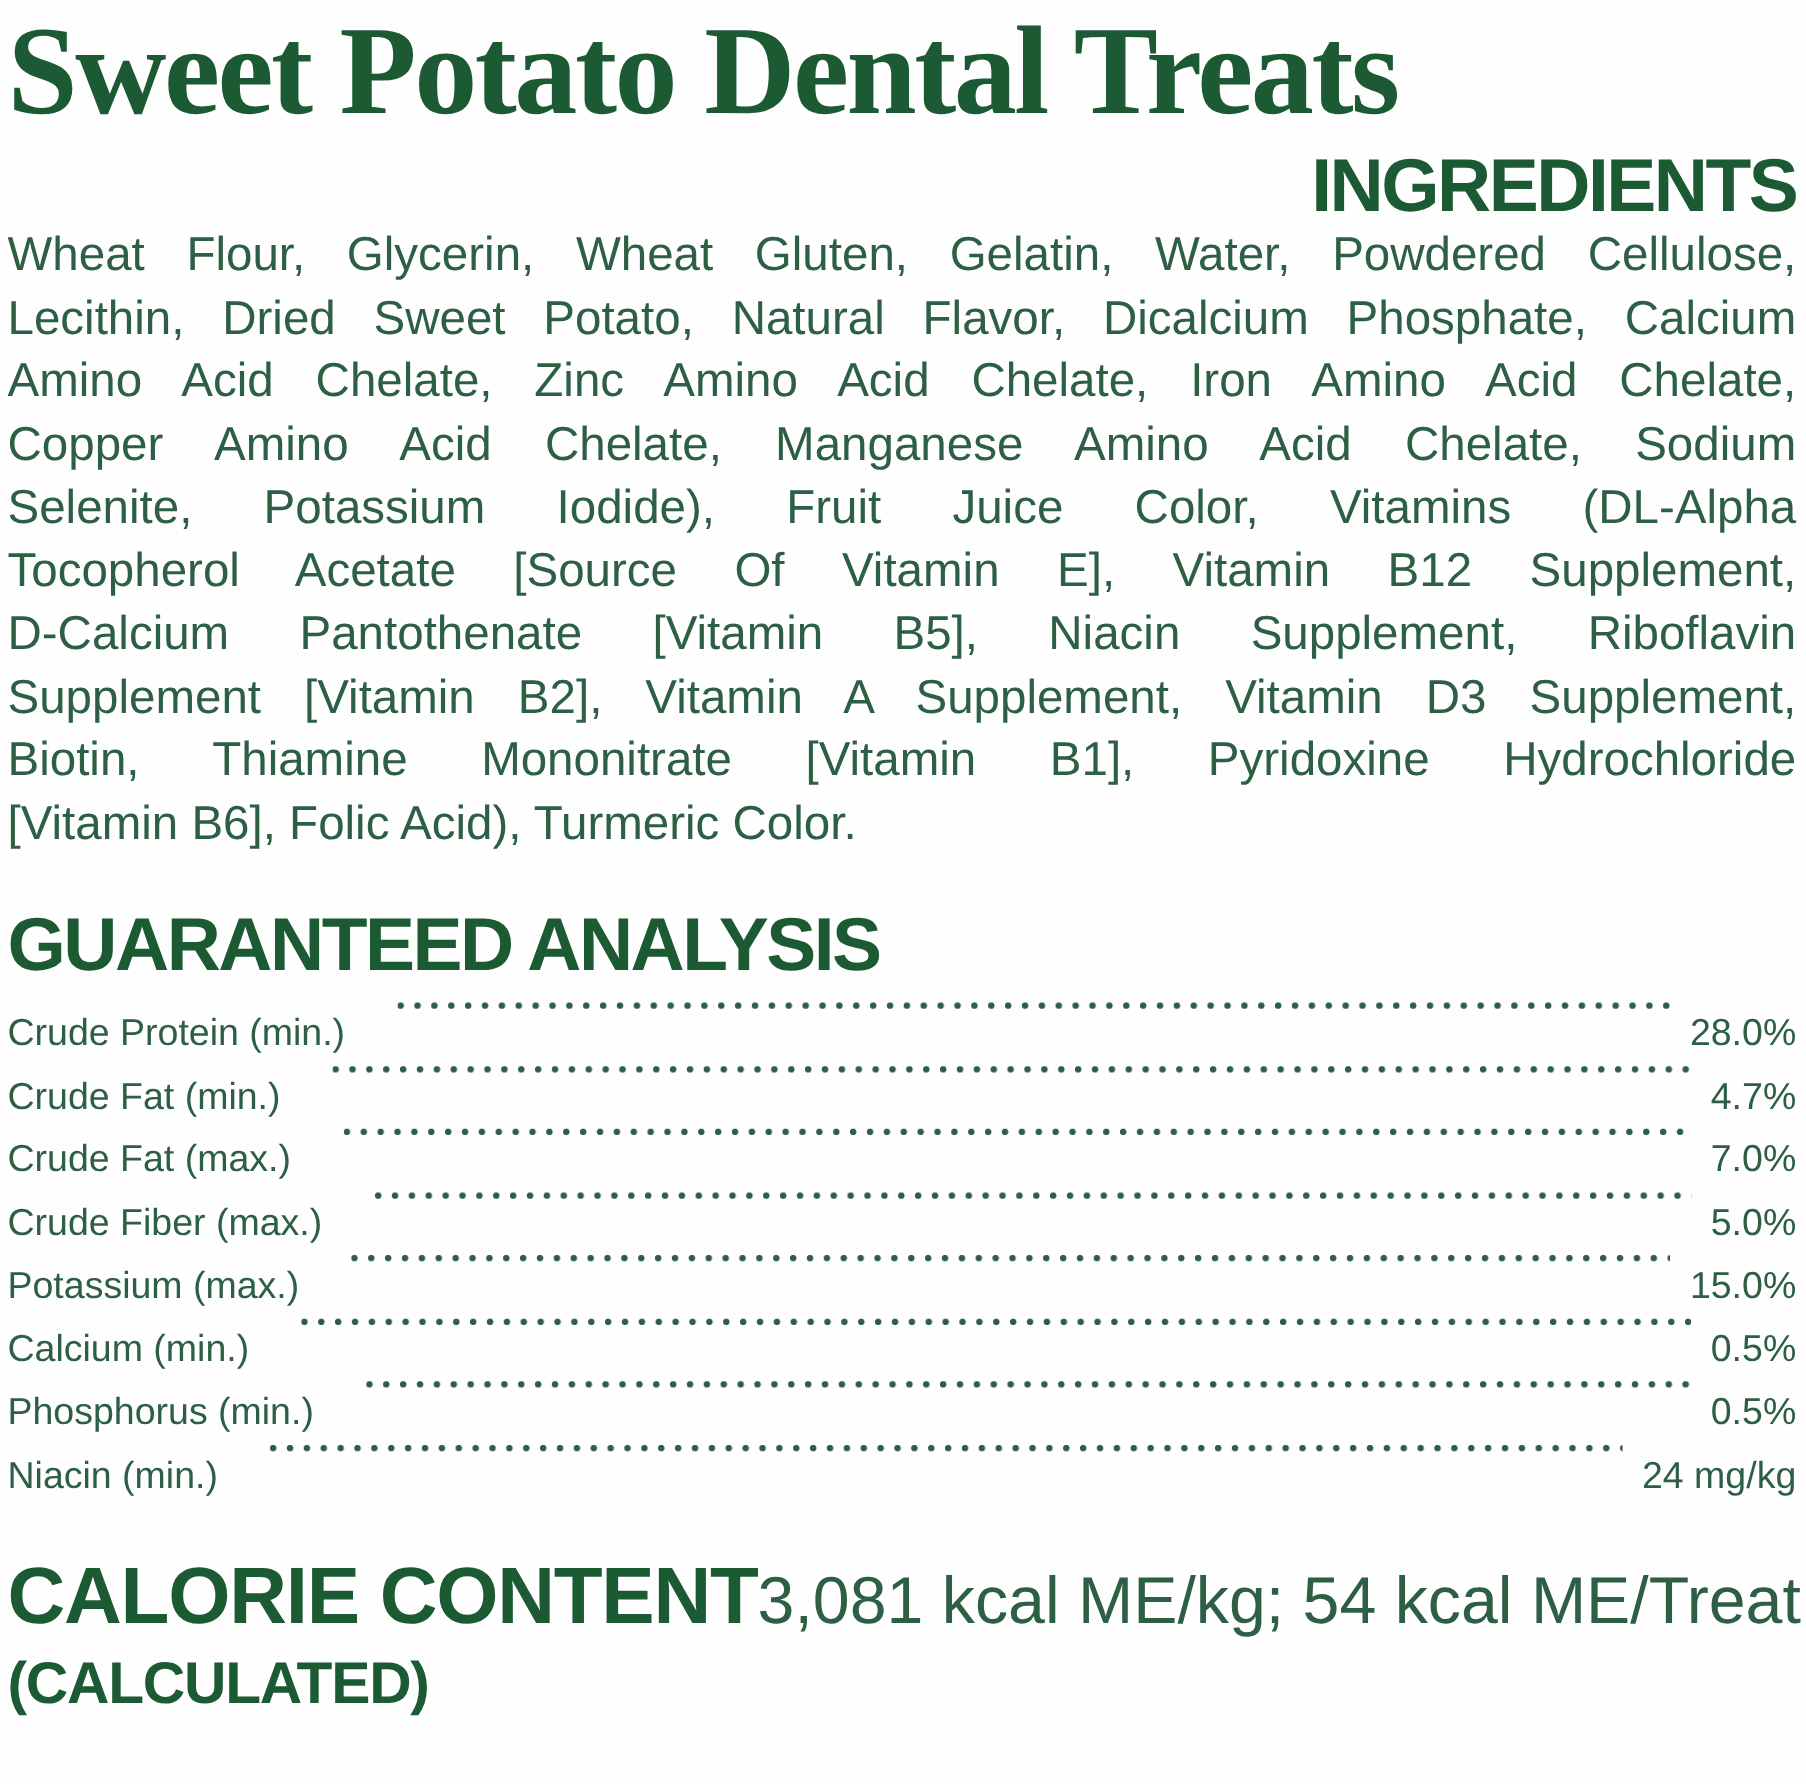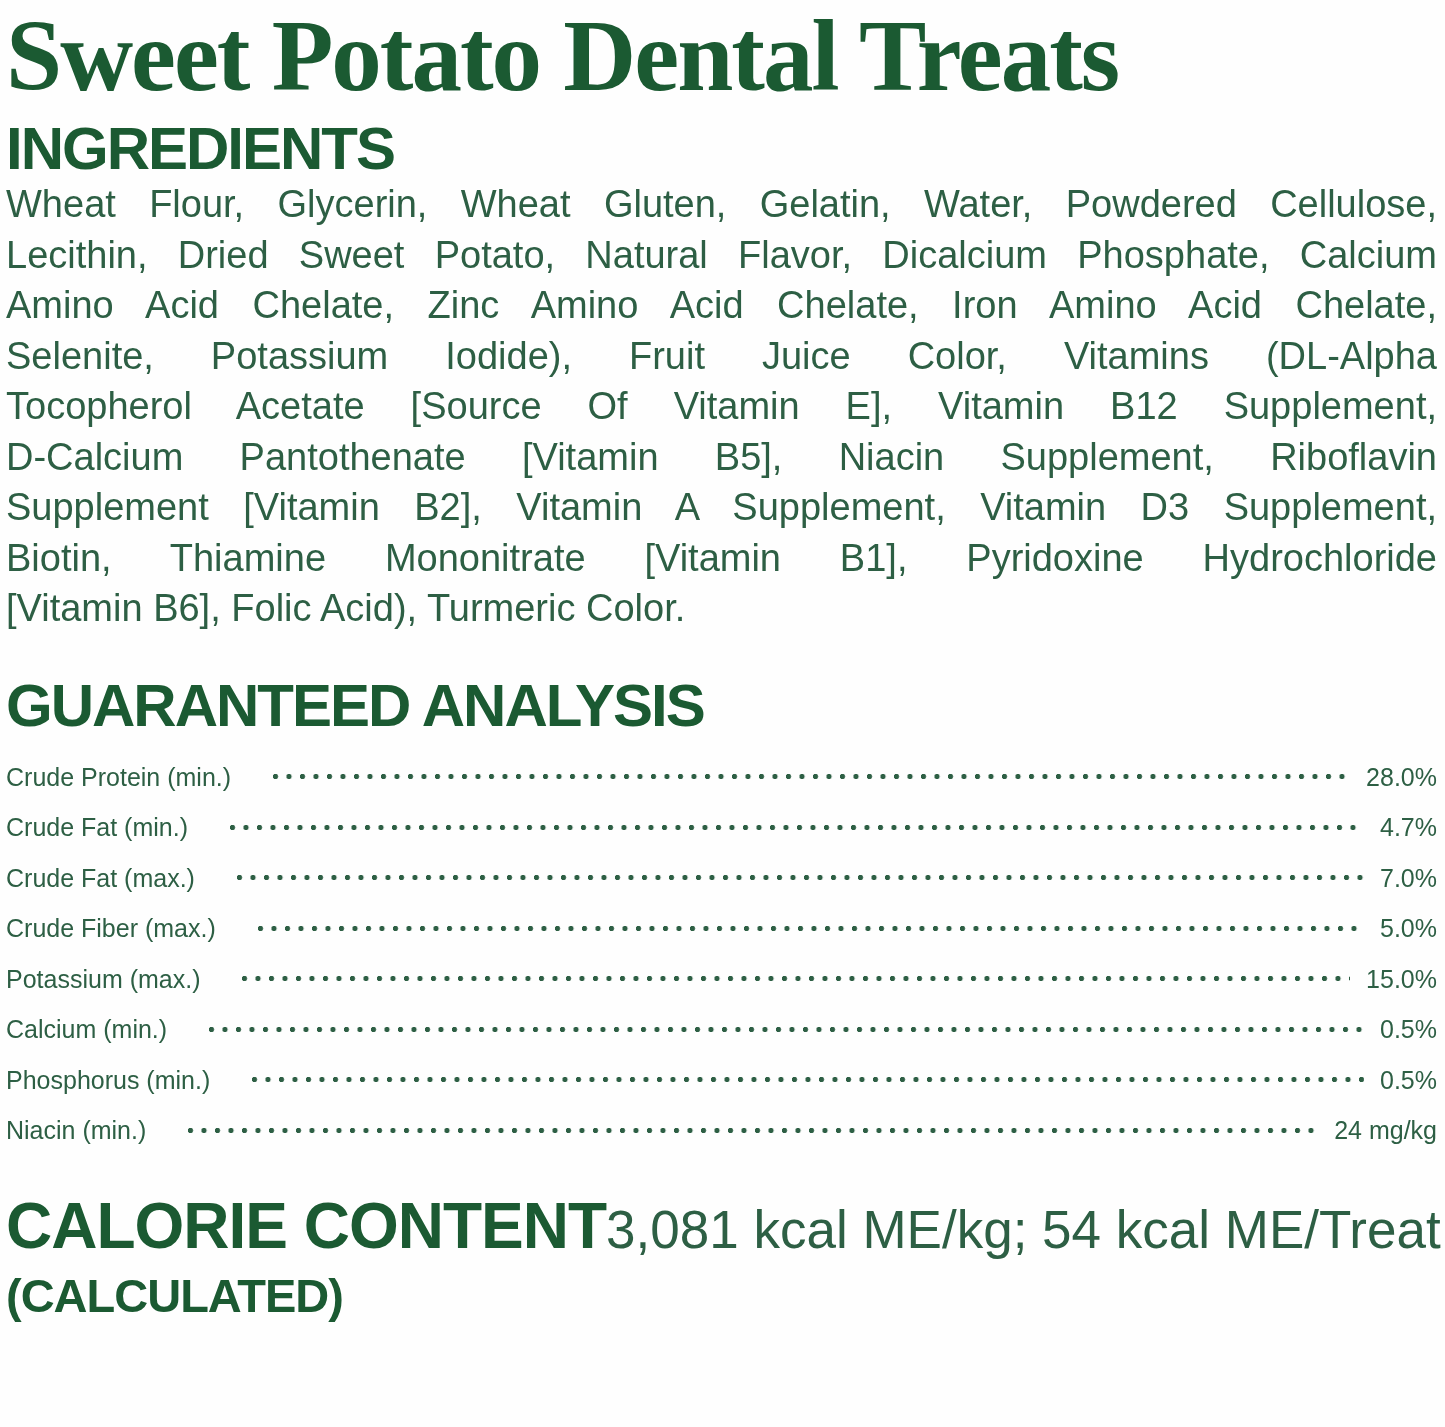--- a/index.html
+++ b/index.html
@@ -29,37 +29,37 @@
   }
   .section-heading {
     font-family: "Liberation Sans", sans-serif;
     font-weight: 700;
     font-size: 60px;
     letter-spacing: -2px;
     line-height: 1;
     color: var(--green-head);
     white-space: nowrap;
   }
-  .heading-ingredients { margin-top: 8px; }
+  .heading-ingredients { margin-top: 8px; text-align: right; }
   .ingredients-para {
     color: var(--green-body);
     font-size: 38px;
     line-height: 50.5px;
   }
   .ing-line {
     text-align: justify;
     text-align-last: justify;
   }
   .ing-line.last { text-align-last: left; }
   .heading-ga { margin-top: 42px; }
   .ga-table { margin-top: 16px; }
   .ga-row {
     display: flex;
-    align-items: center;
-    font-size: 25px;
+    align-items: flex-start;
+    font-size: 30px;
     line-height: 50.5px;
     color: var(--green-body);
   }
   .ga-label { white-space: nowrap; }
   .ga-dots {
     flex: 1 1 auto;
     height: 5px;
     min-width: 40px;
     margin: 0 16px 0 42px;
     background-image: radial-gradient(circle at 2.5px 2.5px, var(--green-body) 2.3px, transparent 3px);
@@ -101,20 +101,21 @@
 <body>
 
 <h1 class="title">Sweet Potato Dental Treats</h1>
 
 <h2 class="section-heading heading-ingredients">INGREDIENTS</h2>
 
 <div class="ingredients-para">
   <div class="ing-line">Wheat Flour, Glycerin, Wheat Gluten, Gelatin, Water, Powdered Cellulose,</div>
   <div class="ing-line">Lecithin, Dried Sweet Potato, Natural Flavor, Dicalcium Phosphate, Calcium</div>
   <div class="ing-line">Amino Acid Chelate, Zinc Amino Acid Chelate, Iron Amino Acid Chelate,</div>
+  <div class="ing-line">Copper Amino Acid Chelate, Manganese Amino Acid Chelate, Sodium</div>
   <div class="ing-line">Selenite, Potassium Iodide), Fruit Juice Color, Vitamins (DL-Alpha</div>
   <div class="ing-line">Tocopherol Acetate [Source Of Vitamin E], Vitamin B12 Supplement,</div>
   <div class="ing-line">D-Calcium Pantothenate [Vitamin B5], Niacin Supplement, Riboflavin</div>
   <div class="ing-line">Supplement [Vitamin B2], Vitamin A Supplement, Vitamin D3 Supplement,</div>
   <div class="ing-line">Biotin, Thiamine Mononitrate [Vitamin B1], Pyridoxine Hydrochloride</div>
   <div class="ing-line last">[Vitamin B6], Folic Acid), Turmeric Color.</div>
 </div>
 
 <h2 class="section-heading heading-ga">GUARANTEED ANALYSIS</h2>
 

